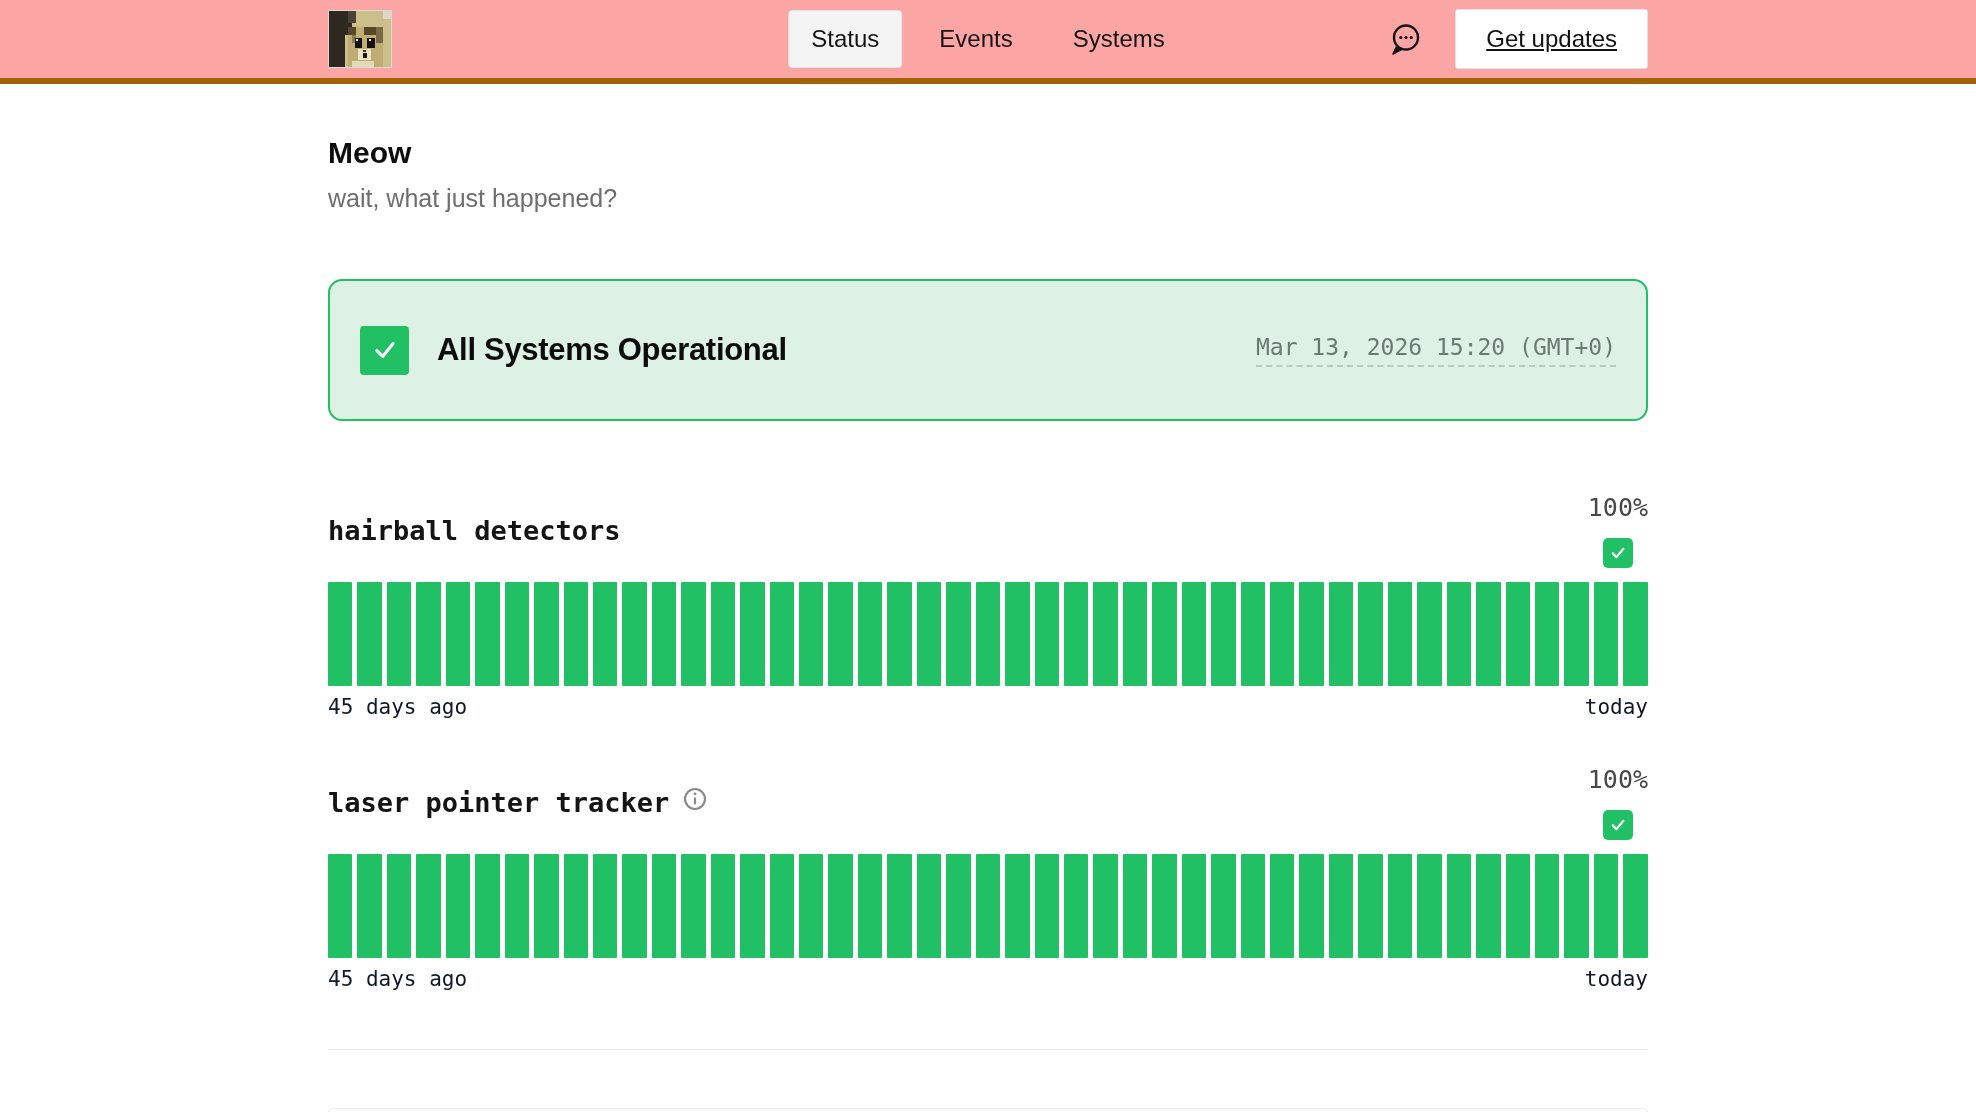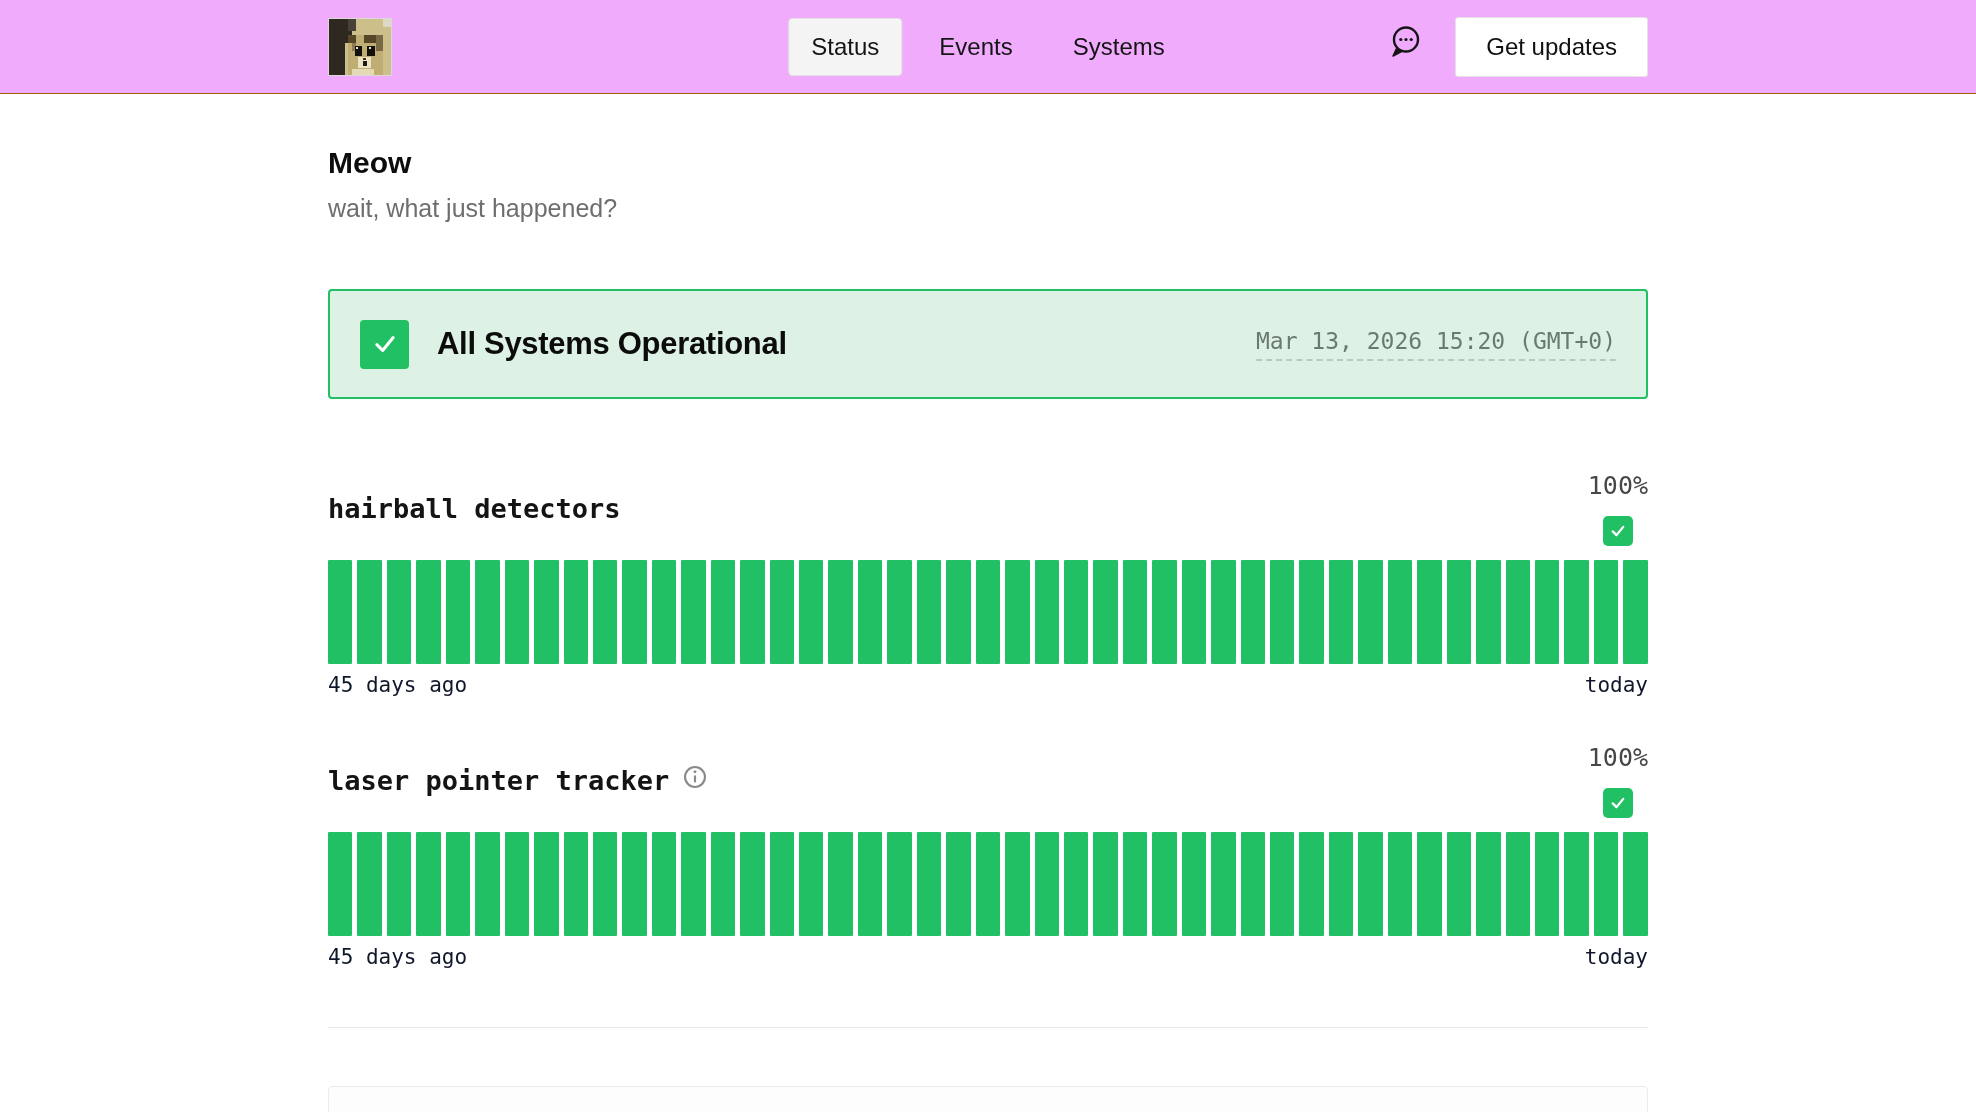--- a/index.html
+++ b/index.html
@@ -3,41 +3,41 @@
 <meta charset="utf-8">
 <style>
   * { box-sizing: border-box; margin: 0; padding: 0; }
   html, body { width: 1976px; height: 1112px; overflow: hidden; background: #fff; }
   body { font-family: "Liberation Sans", sans-serif; color: #111; }
   :root { --green: #22c065; --banner-bg: #ddf1e4; }
 
   .mono { font-family: "DejaVu Sans Mono", monospace; }
 
   
-  .header { height: 94px; border-bottom: 1px solid #a16207; background: #f0abfc; }
+  .header { height: 84px; border-bottom: 6px solid #a16207; background: #fca5a5; }
   .header-inner { width: 1320px; height: 100%; margin: 0 auto; display: flex; align-items: center; justify-content: space-between; position: relative; }
   .logo-btn { width: 64px; height: 58px; border: 1px solid #d9d9d9; background: #cdbf8a; padding: 0; cursor: pointer; display: block; }
   .logo-btn svg { display: block; width: 100%; height: 100%; }
 
   .main-nav { position: absolute; left: 50%; top: 50%; transform: translate(-50%, -50%); display: flex; align-items: center; gap: 14px; }
   .nav-tab { font-size: 24px; color: #141414; text-decoration: none; padding: 14px 22px; border-radius: 4px; border: 1px solid transparent; background: transparent; cursor: pointer; font-family: inherit; }
   .nav-tab.active { background: #f4f4f4; border-color: #e3e3e3; }
 
-  .header-actions { display: flex; align-items: flex-start; gap: 26px; }
+  .header-actions { display: flex; align-items: center; gap: 26px; text-decoration: underline; }
   .chat-btn { background: none; border: none; padding: 4px; cursor: pointer; display: flex; }
   .get-updates-btn { font-size: 24px; font-family: inherit; color: #111; background: #fff; border: 1px solid #e2e2e2; border-radius: 3px; padding: 15px 30px; cursor: pointer; }
 
   
   .container { width: 1320px; margin: 0 auto; }
   .main { padding-top: 52px; }
   .page-title { font-size: 30px; font-weight: 700; color: #0d0d0d; }
   .page-subtitle { font-size: 25px; color: #6e6e6e; margin-top: 14px; }
 
   
-  .banner { margin-top: 66px; height: 110px; background: var(--banner-bg); border: 2px solid var(--green); border-radius: 4px; display: flex; align-items: center; padding: 0 30px; }
+  .banner { margin-top: 66px; height: 142px; background: var(--banner-bg); border: 2px solid var(--green); border-radius: 14px; display: flex; align-items: center; padding: 0 30px; }
   .banner-check { width: 49px; height: 49px; background: var(--green); border-radius: 4px; display: flex; align-items: center; justify-content: center; flex: none; }
   .banner-title { font-size: 31px; font-weight: 700; color: #0c0c0c; margin-left: 28px; flex: 1; letter-spacing: -0.3px; }
   .banner-time { font-family: "DejaVu Sans Mono", monospace; font-size: 23px; color: #6b7a70; border-bottom: 2px dashed #b9c9be; padding-bottom: 5px; cursor: help; }
 
   
   .monitor { margin-top: 72px; }
   .monitor + .monitor { margin-top: 46px; }
   .monitor-head { display: flex; align-items: center; justify-content: space-between; }
   .monitor-name-wrap { display: flex; align-items: flex-start; gap: 14px; }
   .monitor-name { font-family: "DejaVu Sans Mono", monospace; font-size: 27px; font-weight: 700; color: #141414; }

